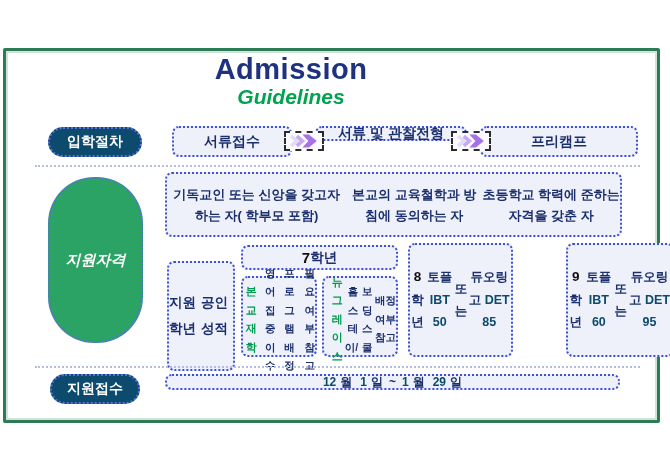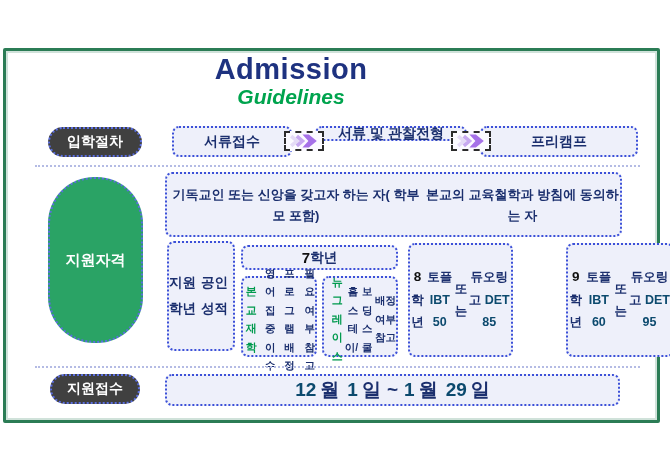--- a/index.html
+++ b/index.html
@@ -11,50 +11,50 @@
     position:absolute;left:3px;top:48px;width:657px;height:375px;
     border:3px solid #2b7c55;border-radius:2px;box-sizing:border-box;
     box-shadow:inset 0 0 0 2px rgba(43,124,85,0.22);
     background:#ffffff;
   }
   .title-wrap{position:absolute;left:0;top:54px;width:582px;text-align:center;line-height:1.05;}
   .title-main{font-size:29px;font-weight:bold;color:#1e3280;letter-spacing:0.5px;}
   .title-sub{font-size:21px;font-weight:bold;font-style:italic;color:#00a44e;margin-top:2px;}
 
   .pill{
-    position:absolute;background:#404040;border:2px dotted #5b6ee0;border-radius:17px;
+    position:absolute;background:#0c4a6e;border:2px dotted #5b6ee0;border-radius:17px;
     color:#ffffff;font-weight:bold;font-size:14px;display:flex;align-items:center;justify-content:center;
     box-sizing:border-box;
   }
   .blob{
     position:absolute;left:48px;top:177px;width:95px;height:166px;background:#2aa365;
     border:2px dotted #5b6ee0;border-radius:46px;color:#ffffff;font-weight:bold;font-size:15px;
-    display:flex;align-items:center;justify-content:center;box-sizing:border-box;
+    display:flex;align-items:center;justify-content:center;box-sizing:border-box;font-style:italic;
   }
   .bx{
     position:absolute;background:#eef0fa;border:2px dotted #3c50d8;border-radius:7px;
     box-sizing:border-box;display:flex;align-items:center;justify-content:center;
     color:#1b2f6e;font-weight:bold;
   }
   .bx.col{flex-direction:row;}
   .step{font-size:14px;z-index:1;}
   .connector{
     position:absolute;width:40px;height:20px;background:#fbfaff;border:2px dashed #2b2b2b;
     box-sizing:border-box;display:flex;align-items:center;justify-content:center;z-index:2;
   }
   .sep{position:absolute;left:35px;width:605px;height:0;border-top:2px dotted #b4bbe4;}
   .elig{left:165px;top:172px;width:457px;height:65px;font-size:13px;line-height:21px;text-align:center;}
-  .gs{left:167px;top:241px;width:68px;height:110px;font-size:13.5px;line-height:26px;}
+  .gs{left:167px;top:261px;width:68px;height:110px;font-size:13.5px;line-height:26px;}
   .g7h{left:241px;top:245px;width:157px;height:25px;font-size:13.5px;}
   .track{top:276px;width:76px;height:81px;font-size:10.5px;line-height:18.5px;text-align:right;justify-content:flex-start;padding-top:5px;}
   .track .tname{font-size:11px;color:#009a4e;}
   .gbig{top:243px;height:114px;font-size:12.5px;line-height:22.5px;text-align:center;}
   .navy{color:#1b2f6e;} .blk{color:#0c4a6e;} 
   .num{color:#101010;font-size:15px;}
-  .datebox{left:165px;top:374px;width:455px;height:32px;font-size:19px;}
+  .datebox{left:165px;top:374px;width:455px;height:16px;font-size:12px;}
   .datebox span{margin:0 2px;}
   .pill-apply{left:50px;top:374px;width:90px;height:30px;}
   .pill-proc{left:48px;top:127px;width:94px;height:30px;}
 </style>
 </head>
 <body>
 
 <div class="canvas">
 
   <div class="frame"></div>
@@ -88,20 +88,21 @@
 
   <div class="bx step" style="left:480px;top:126px;width:158px;height:31px;">프리캠프</div>
 
   <div class="sep" style="top:165px;"></div>
 
   <div class="blob">지원자격</div>
 
   <div class="bx col elig">
     <div>기독교인 또는 신앙을 갖고자 하는 자( 학부모 포함)</div>
     <div>본교의 교육철학과 방침에 동의하는 자</div>
+    <div>초등학교 학력에 준하는 자격을 갖춘 자</div>
   </div>
 
   <div class="bx col gs">
     <div>지원학년</div>
     <div>공인성적</div>
   </div>
 
   <div class="bx g7h">
     <span class="num">7</span>
       <span class="navy">학년</span>

